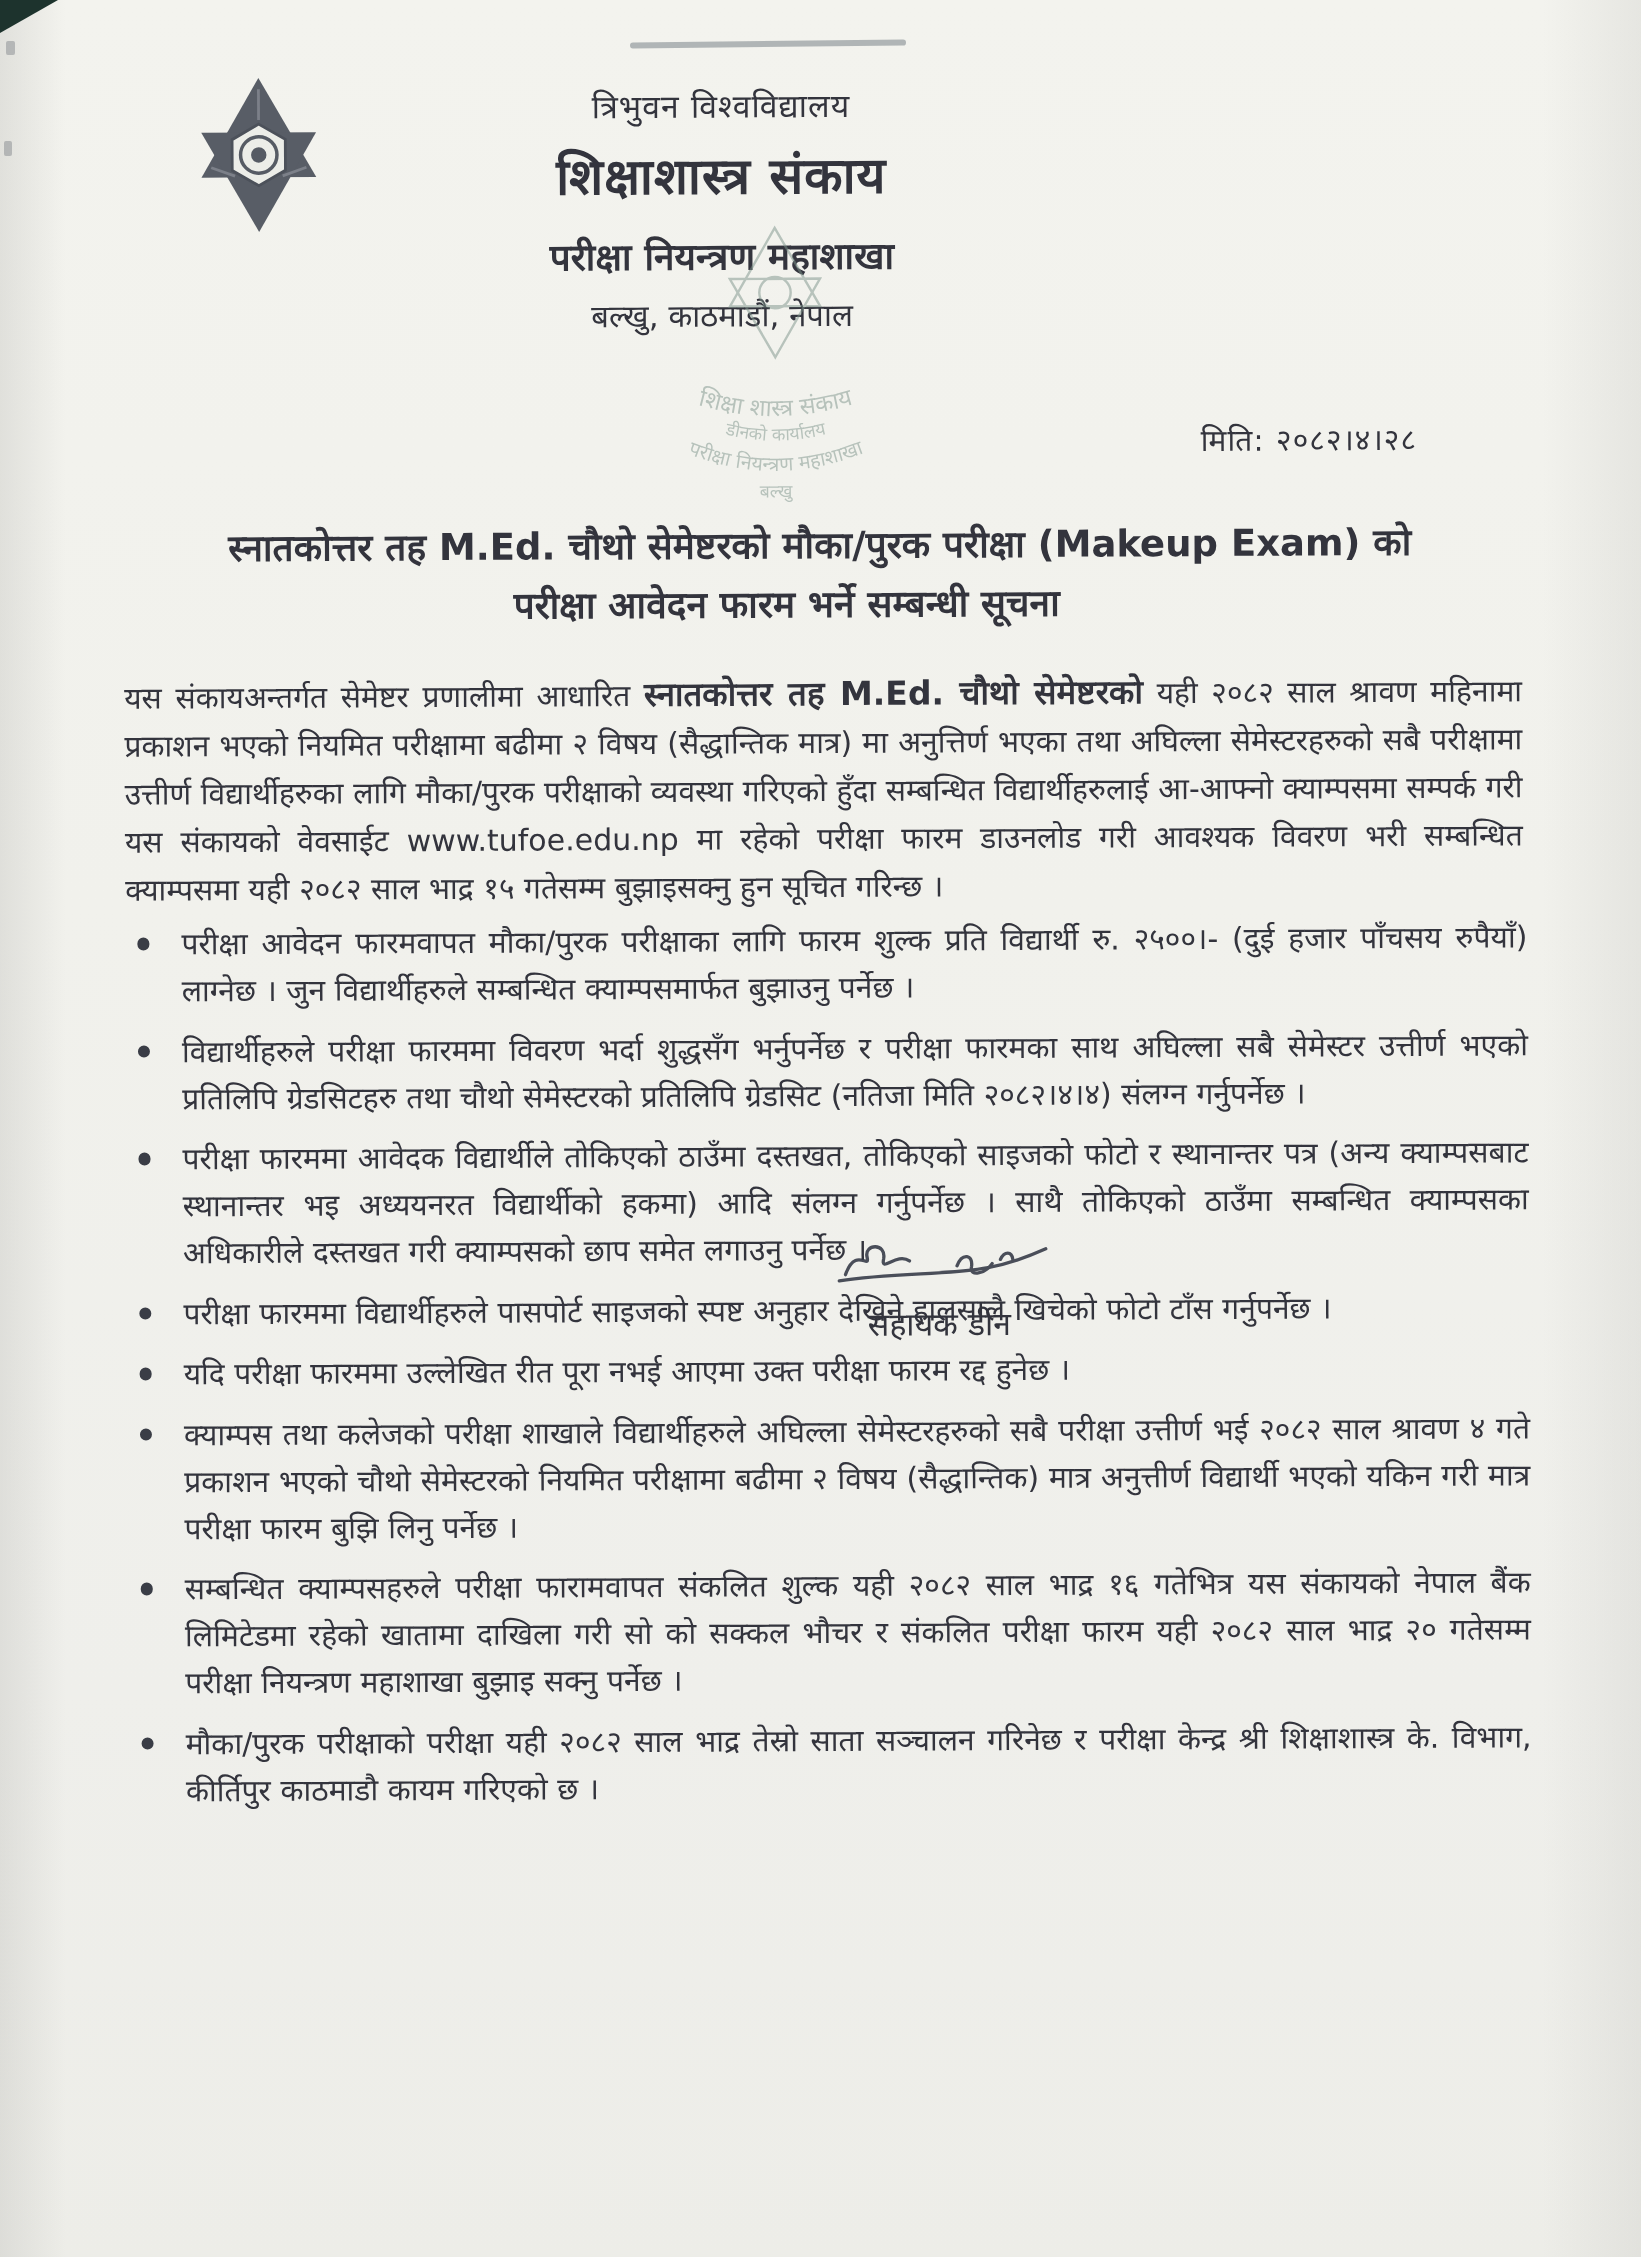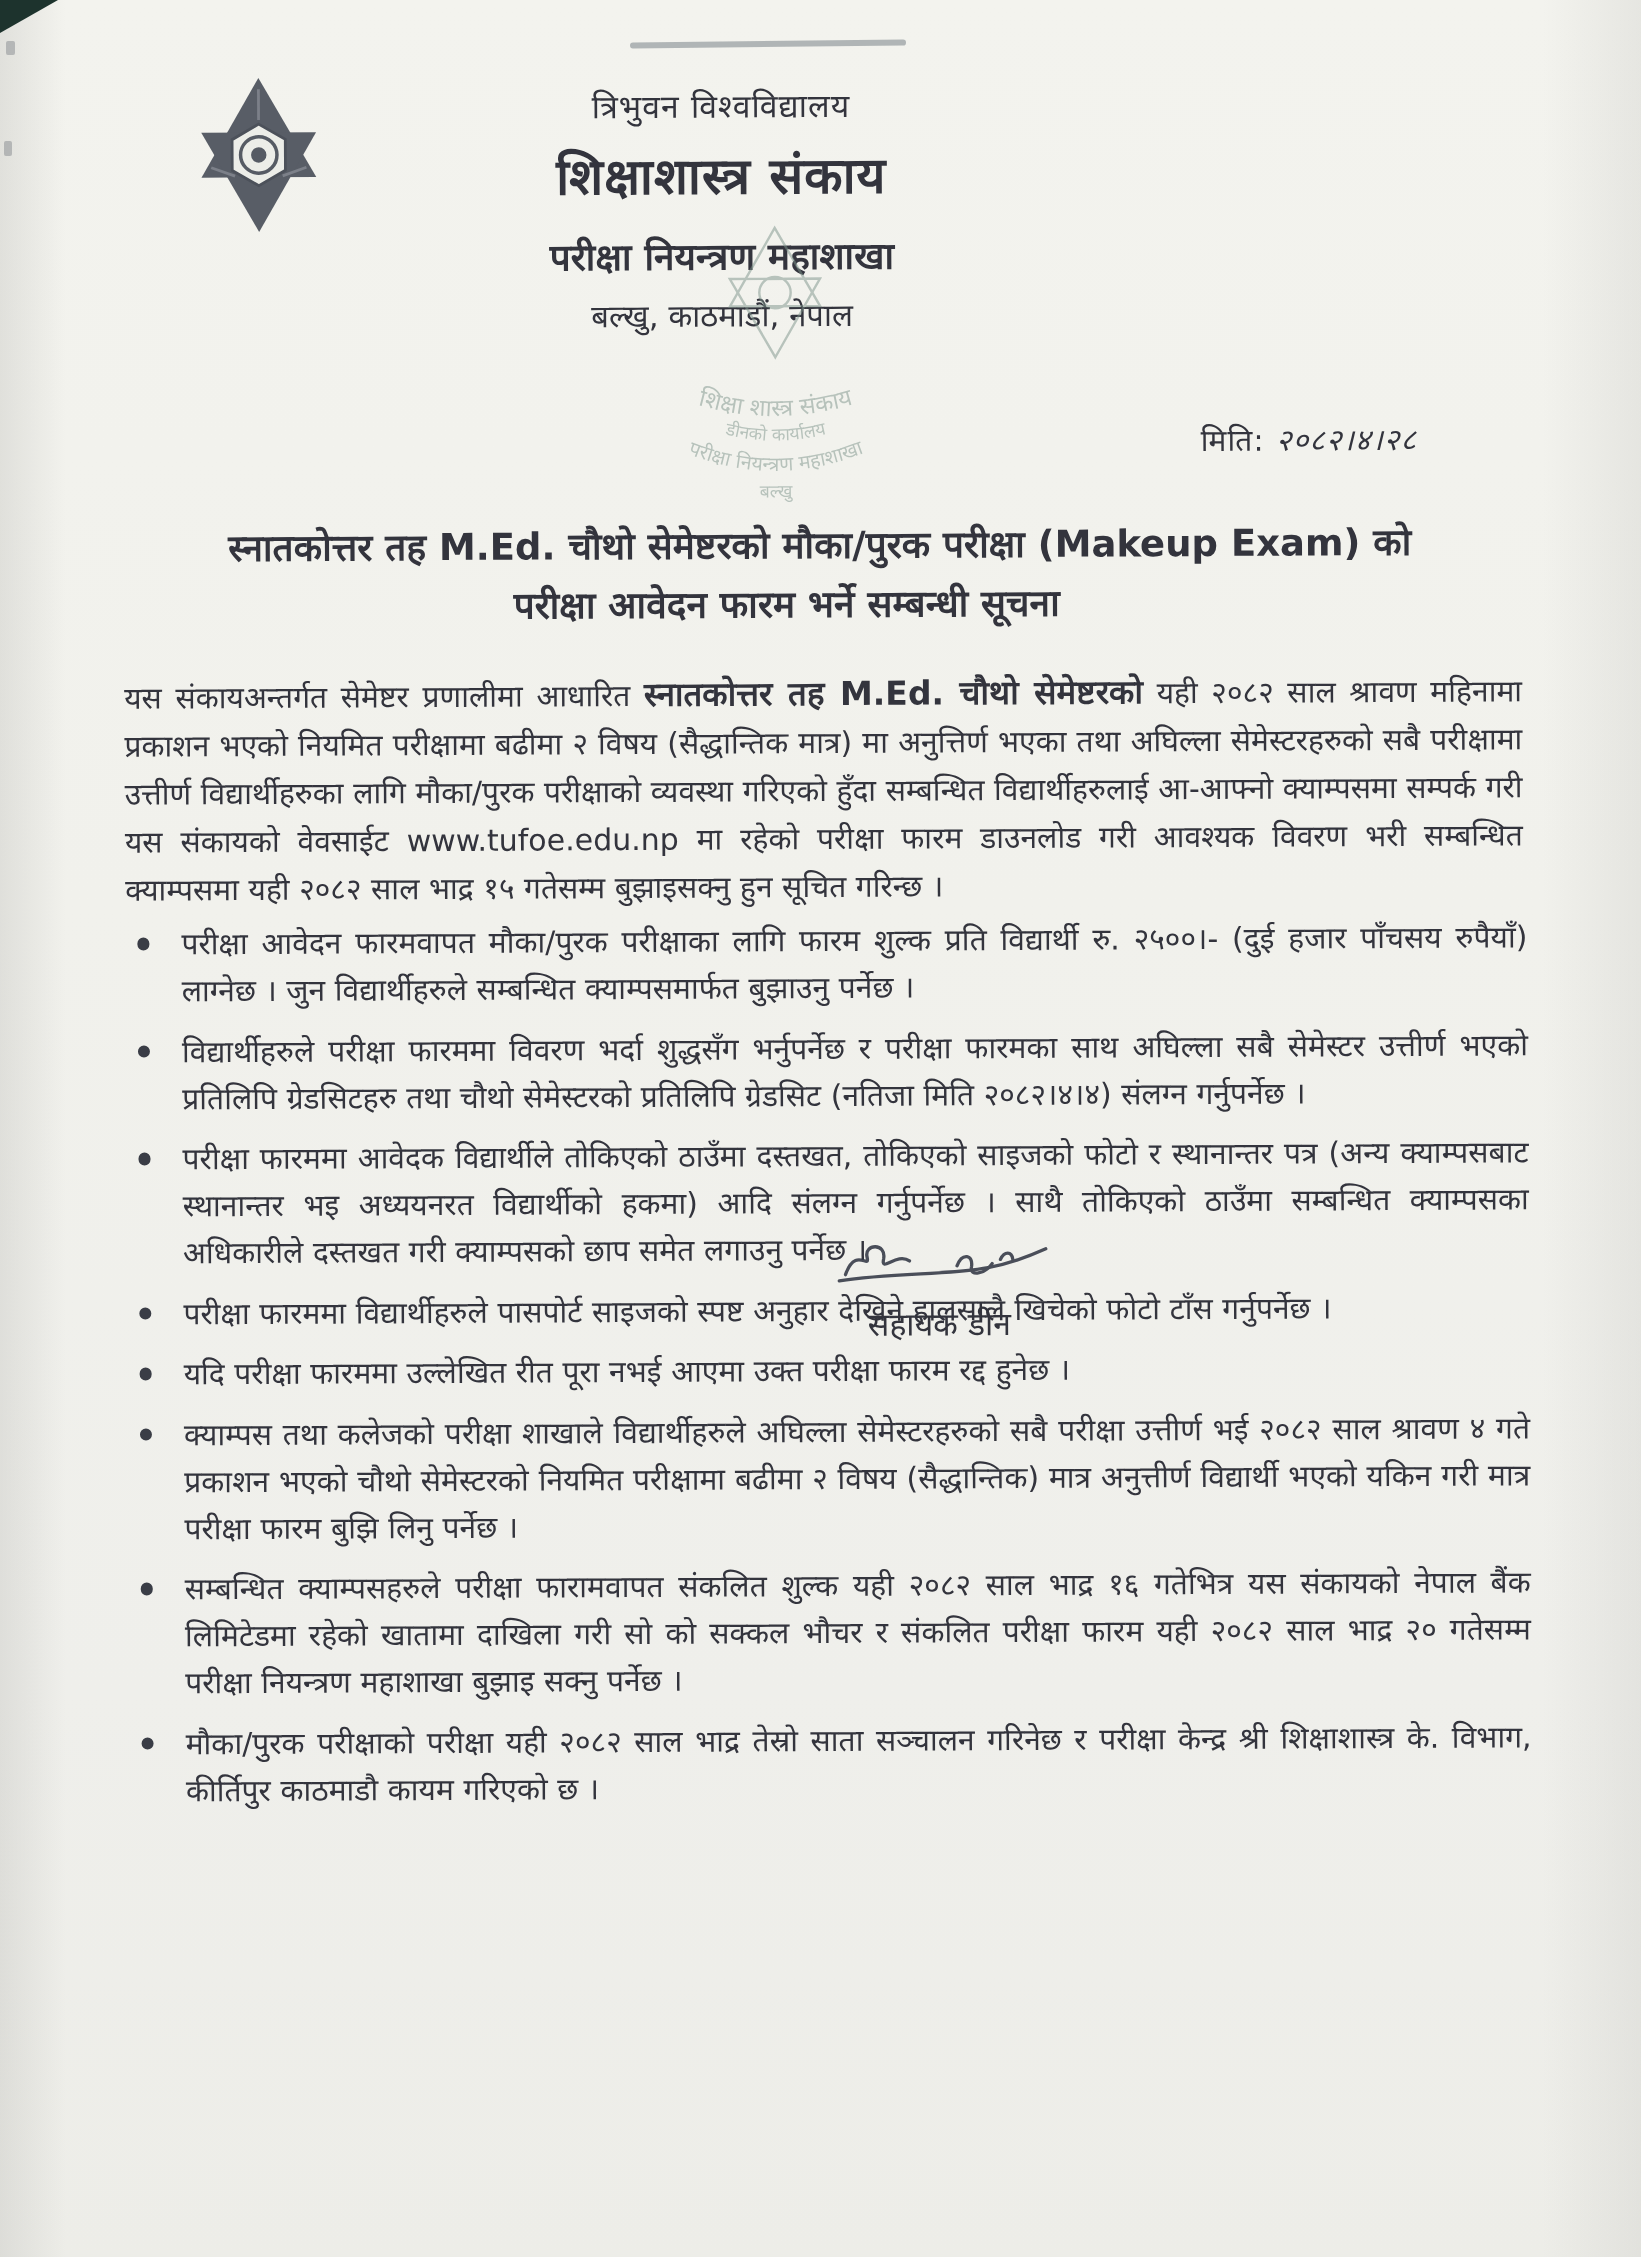--- a/index.html
+++ b/index.html
@@ -30,21 +30,21 @@
   .emblem{position:absolute;left:191px;top:75px;width:141px;height:154px;}
   .header-block{position:absolute;left:338px;top:83px;width:772px;text-align:center;}
   .h-university{font-size:32px;letter-spacing:1px;}
   .h-faculty{font-size:50px;font-weight:bold;margin-top:13.5px;letter-spacing:1px;}
   .h-division{font-size:37px;font-weight:bold;margin-top:21px;}
   .h-address{font-size:31px;margin-top:13.5px;}
 
   .stamp{position:absolute;left:630px;top:210px;width:294px;height:294px;opacity:.5;}
 
   .date-line{position:absolute;left:1202px;top:421px;font-size:30px;letter-spacing:1px;}
-  .date-line .v{margin-left:11.6px;font-style:italic;}
+  .date-line .v{margin-left:11.6px;}
 
   
   .title-1{position:absolute;left:0;width:1641px;top:518px;text-align:center;
     font-size:37px;font-weight:bold;}
   .title-2{position:absolute;left:0;width:1574px;top:577px;text-align:center;
     font-size:37px;font-weight:bold;}
 
   
   .intro{position:absolute;left:124px;top:670px;width:1398px;
     font-size:30px;line-height:48px;text-align:justify;}

